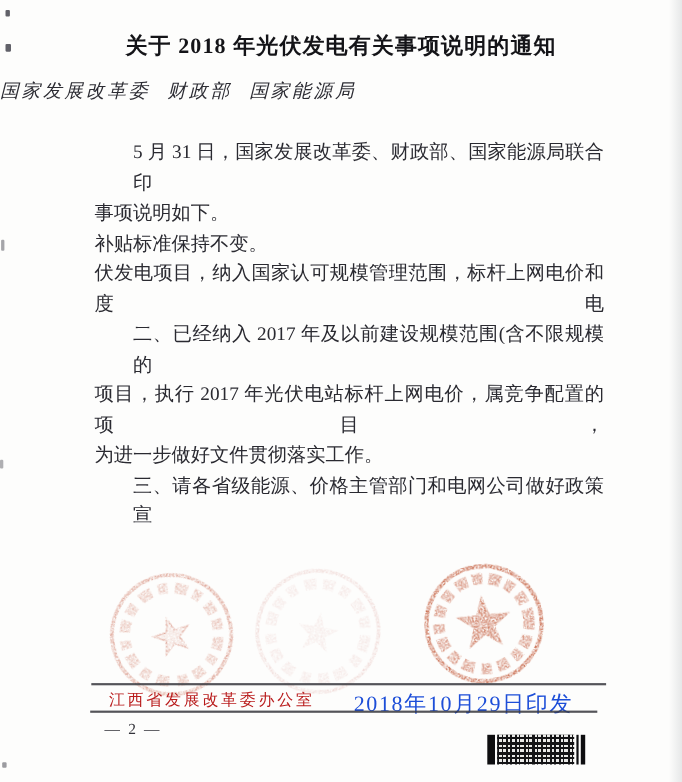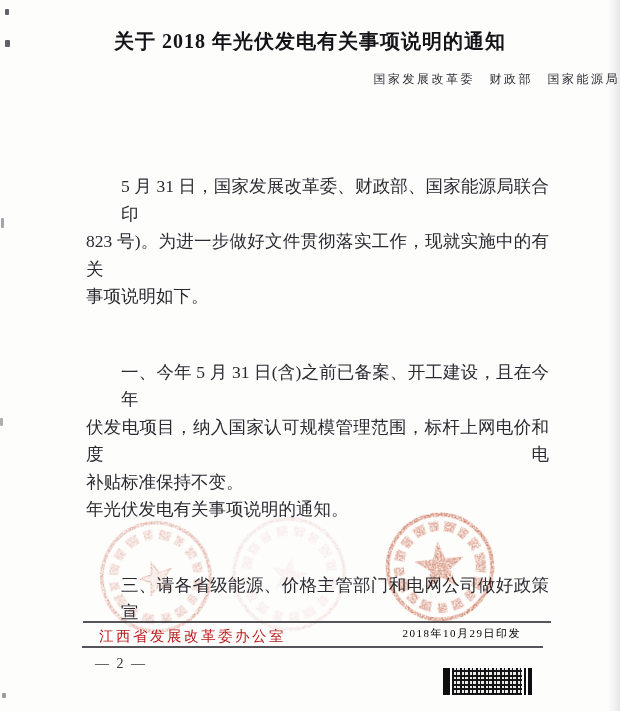--- a/index.html
+++ b/index.html
@@ -20,50 +20,50 @@
   .s4{left:0px;top:418px;width:3px;height:8px;opacity:.4;}
   .s5{left:2px;top:693px;width:4px;height:5px;opacity:.5;}
 
   .title{
     position:absolute;left:0;right:0;top:28px;margin:0;
     text-align:center;font-size:20px;font-weight:bold;color:#141418;
     letter-spacing:1px;
   }
   .issuers{
     position:absolute;left:0;right:0;top:71px;
-    text-align:right;font-size:12px;color:#2c2c33;
-    letter-spacing:2.5px;word-spacing:9px;
+    text-align:left;font-size:17px;color:#2c2c33;
+    letter-spacing:2.5px;word-spacing:9px;font-style:italic;
   }
   .doc-body{
     position:absolute;left:86px;top:125px;width:463px;
     font-size:17.5px;line-height:27.5px;color:#2a2a31;
   }
   .line{text-align:justify;text-align-last:justify;white-space:nowrap;text-align-last:justify;}
   .line{white-space:normal;}
   .line.short{text-align-last:left;}
-  .line.indent{padding-left:35px;margin-top:48px;}
+  .line.indent{padding-left:35px;}
 
   
   .seal{position:absolute;mix-blend-mode:multiply;pointer-events:none;}
   .seal svg{display:block;}
   .seal-left{left:98px;top:519px;opacity:.5;transform:rotate(-18deg);}
   .seal-middle{left:230px;top:513px;opacity:.28;transform:rotate(10deg);}
   .seal-right{left:384px;top:511px;opacity:.82;transform:rotate(-6deg);}
 
   
   .rule{position:absolute;height:2px;background:#3c3c42;opacity:.88;}
   .rule-top{left:83px;top:621px;width:468px;}
   .rule-bottom{left:82px;top:646px;width:461px;}
   .footer-office{
     position:absolute;left:99px;top:627px;
     font-size:14.5px;letter-spacing:2.5px;color:#b91c1c;
   }
   .footer-date{
     position:absolute;right:99px;top:626px;
-    font-size:11px;letter-spacing:1.5px;color:#000000;
+    font-size:20px;letter-spacing:1.5px;color:#1d4ed8;
   }
   .page-number{
     position:absolute;left:95px;top:656px;
     font-size:14px;letter-spacing:2px;color:#33333a;
   }
   
   .barcode{
     position:absolute;left:443px;top:668px;width:89px;height:27px;
     display:flex;gap:2px;align-items:stretch;
   }
@@ -90,28 +90,28 @@
   <div class="speck s2"></div>
   <div class="speck s3"></div>
   <div class="speck s4"></div>
   <div class="speck s5"></div>
 
   <h1 class="title">关于 2018 年光伏发电有关事项说明的通知</h1>
   <div class="issuers">国家发展改革委 财政部 国家能源局</div>
 
   <div class="doc-body">
     <div class="line indent">5 月 31 日，国家发展改革委、财政部、国家能源局联合印</div>
-    <div class="line">823 号)。为进一步做好文件贯彻落实工作，现就实施中的有关</div>
     <div class="line short">事项说明如下。</div>
 
-    <div class="line indent">一、今年 5 月 31 日(含)之前已备案、开工建设，且在今年</div>
+    <div class="line short">补贴标准保持不变。</div>
     <div class="line">伏发电项目，纳入国家认可规模管理范围，标杆上网电价和度电</div>
-    <div class="line short">补贴标准保持不变。</div>
 
-    <div class="line short">年光伏发电有关事项说明的通知。</div>
+    <div class="line indent">二、已经纳入 2017 年及以前建设规模范围(含不限规模的</div>
+    <div class="line">项目，执行 2017 年光伏电站标杆上网电价，属竞争配置的项目，</div>
+    <div class="line short">为进一步做好文件贯彻落实工作。</div>
 
     <div class="line indent">三、请各省级能源、价格主管部门和电网公司做好政策宣</div>
 
   </div>
 
   <svg class="defs-holder" aria-hidden="true">
     <defs>
       <filter id="grunge" x="-20%" y="-20%" width="140%" height="140%">
         <feTurbulence type="fractalNoise" baseFrequency="0.55" numOctaves="2" seed="7" result="n"></feTurbulence>
         <feColorMatrix in="n" type="matrix" values="0 0 0 0 0  0 0 0 0 0  0 0 0 0 0  0 0 0 1.9 -0.45" result="a"></feColorMatrix>

